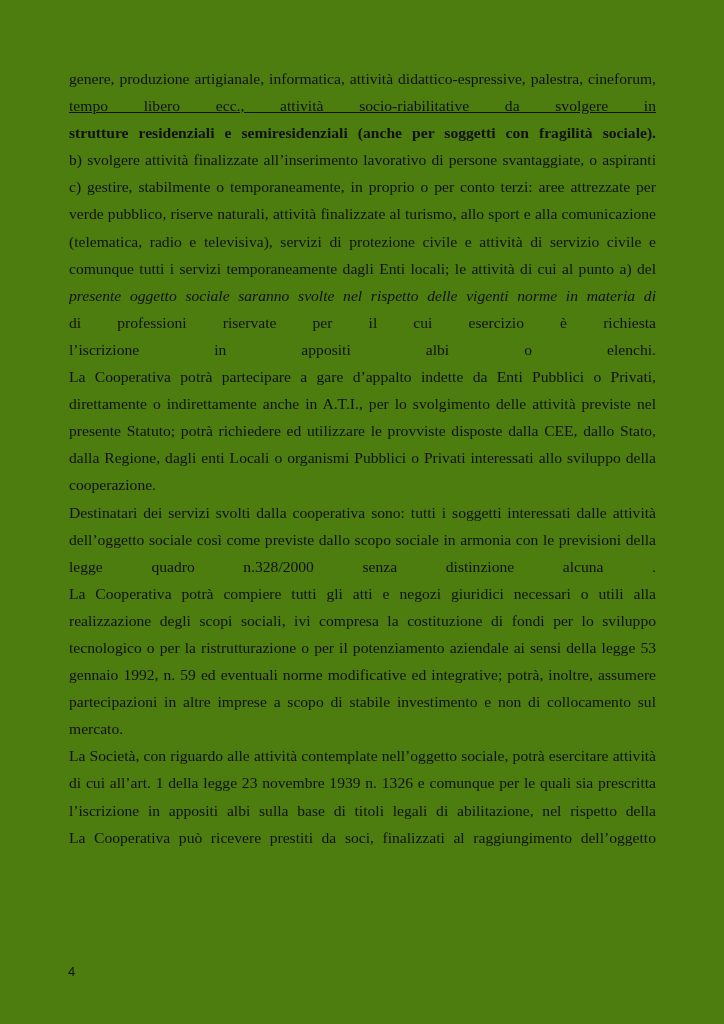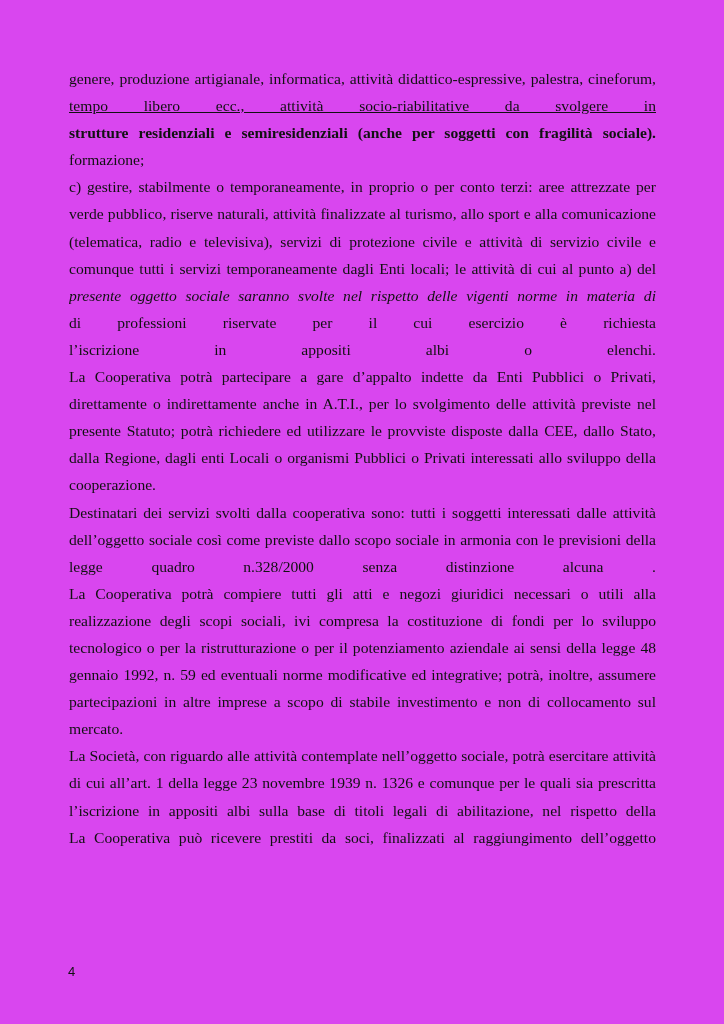--- a/index.html
+++ b/index.html
@@ -1,18 +1,18 @@
 <!DOCTYPE html>
 <html><head>
 <meta charset="utf-8">
 <style>
   html, body { margin: 0; padding: 0; background: #ffffff; }
   body { width: 724px; height: 1024px; position: relative; overflow: hidden; }
   .page {
-    position: absolute; left: 0; top: 0; width: 724px; height: 1024px; background: #d946ef;
+    position: absolute; left: 0; top: 0; width: 724px; height: 1024px; background: #4d7c0f;
   }
   .text {
     position: absolute; left: 69px; top: 65px; width: 587px;
     font-family: "Liberation Serif", "DejaVu Serif", serif;
     font-size: 15.6px; color: #111; 
   }
   .line {
     height: 27.1px; line-height: 27.1px; white-space: nowrap;
     text-align: justify; text-align-last: justify;
     overflow: visible;
@@ -25,39 +25,39 @@
   }
 </style>
 </head>
 <body>
 
 <div class="page">
   <div class="text" id="text">
       <div class="line" style="white-space: normal; overflow: hidden;">genere,  produzione artigianale, informatica, attività didattico-espressive, palestra, cineforum,</div>
       <div class="line" style="white-space: normal; overflow: hidden; text-decoration: underline;">tempo libero ecc., attività socio-riabilitative da svolgere in</div>
       <div class="line" style="white-space: normal; overflow: hidden; font-weight: bold;">strutture residenziali e semiresidenziali (anche per soggetti con fragilità sociale).</div>
-      <div class="line last" style="white-space: normal; overflow: hidden;">formazione;</div>
+      <div class="line" style="white-space: normal; overflow: hidden;">b) svolgere attività finalizzate all’inserimento lavorativo di persone svantaggiate, o aspiranti</div>
       <div class="line" style="white-space: normal; overflow: hidden;">c) gestire, stabilmente o temporaneamente, in proprio o per conto terzi: aree attrezzate per</div>
       <div class="line" style="white-space: normal; overflow: hidden;">verde pubblico, riserve naturali, attività finalizzate al turismo, allo sport e alla comunicazione</div>
       <div class="line" style="white-space: normal; overflow: hidden;">(telematica, radio e televisiva), servizi di protezione civile e attività di servizio civile e</div>
       <div class="line" style="white-space: normal; overflow: hidden;">comunque tutti i  servizi temporaneamente dagli Enti locali; le attività di cui al punto a) del</div>
       <div class="line" style="white-space: normal; overflow: hidden; font-style: italic;">presente oggetto sociale saranno svolte nel rispetto delle vigenti norme in materia di esercizio</div>
       <div class="line" style="white-space: normal; overflow: hidden;">di professioni riservate per il cui esercizio è richiesta</div>
       <div class="line" style="white-space: normal; overflow: hidden;">l’iscrizione in appositi albi o elenchi.</div>
       <div class="line" style="white-space: normal; overflow: hidden;">La Cooperativa potrà partecipare a gare d’appalto indette da Enti Pubblici o Privati,</div>
       <div class="line" style="white-space: normal; overflow: hidden;">direttamente o indirettamente anche in A.T.I., per lo svolgimento delle attività previste nel</div>
       <div class="line" style="white-space: normal; overflow: hidden;">presente Statuto; potrà richiedere ed utilizzare le provviste disposte dalla CEE, dallo Stato,</div>
       <div class="line" style="white-space: normal; overflow: hidden; font-family: Liberation Serif, serif;">dalla Regione, dagli enti Locali o organismi Pubblici o Privati interessati allo sviluppo della</div>
       <div class="line last" style="white-space: normal; overflow: hidden;">cooperazione.</div>
       <div class="line" style="white-space: normal; overflow: hidden;">Destinatari dei servizi svolti dalla cooperativa sono: tutti i soggetti interessati dalle attività</div>
       <div class="line" style="white-space: normal; overflow: hidden;">dell’oggetto sociale così come previste dallo scopo sociale in armonia con le previsioni della</div>
       <div class="line" style="white-space: normal; overflow: hidden;">legge quadro n.328/2000 senza distinzione alcuna .</div>
       <div class="line" style="white-space: normal; overflow: hidden;">La Cooperativa potrà compiere tutti gli atti e negozi giuridici necessari o utili alla</div>
       <div class="line" style="white-space: normal; overflow: hidden;">realizzazione degli scopi sociali, ivi compresa la costituzione di fondi per lo sviluppo</div>
-      <div class="line" style="white-space: normal; overflow: hidden;">tecnologico o per la ristrutturazione o per il potenziamento aziendale ai sensi della legge 48</div>
+      <div class="line" style="white-space: normal; overflow: hidden;">tecnologico o per la ristrutturazione o per il potenziamento aziendale ai sensi della legge 53</div>
       <div class="line" style="white-space: normal; overflow: hidden;">gennaio 1992, n. 59 ed eventuali norme modificative ed integrative; potrà, inoltre, assumere</div>
       <div class="line" style="white-space: normal; overflow: hidden;">partecipazioni in altre imprese a scopo di stabile investimento e non di collocamento sul</div>
       <div class="line last" style="white-space: normal; overflow: hidden;">mercato.</div>
       <div class="line" style="white-space: normal; overflow: hidden;">La Società, con riguardo alle attività contemplate nell’oggetto sociale, potrà esercitare attività</div>
       <div class="line" style="white-space: normal; overflow: hidden;">di cui all’art. 1 della legge 23 novembre 1939 n. 1326 e comunque per le quali sia prescritta</div>
       <div class="line" style="white-space: normal; overflow: hidden;">l’iscrizione in appositi albi sulla base di titoli legali di abilitazione, nel rispetto della normativa</div>
       <div class="line" style="white-space: normal; overflow: hidden;">La Cooperativa può ricevere prestiti da soci, finalizzati al raggiungimento dell’oggetto sociale,</div>
     </div>
   <div class="pagenum">4</div>
 </div>

